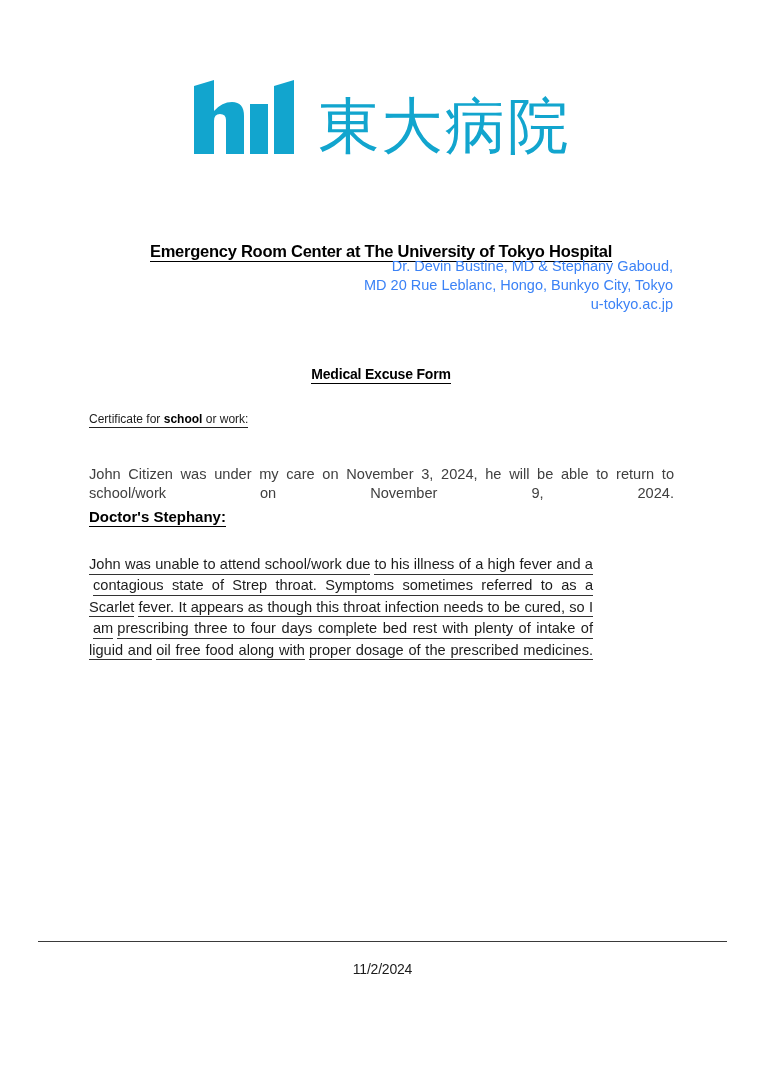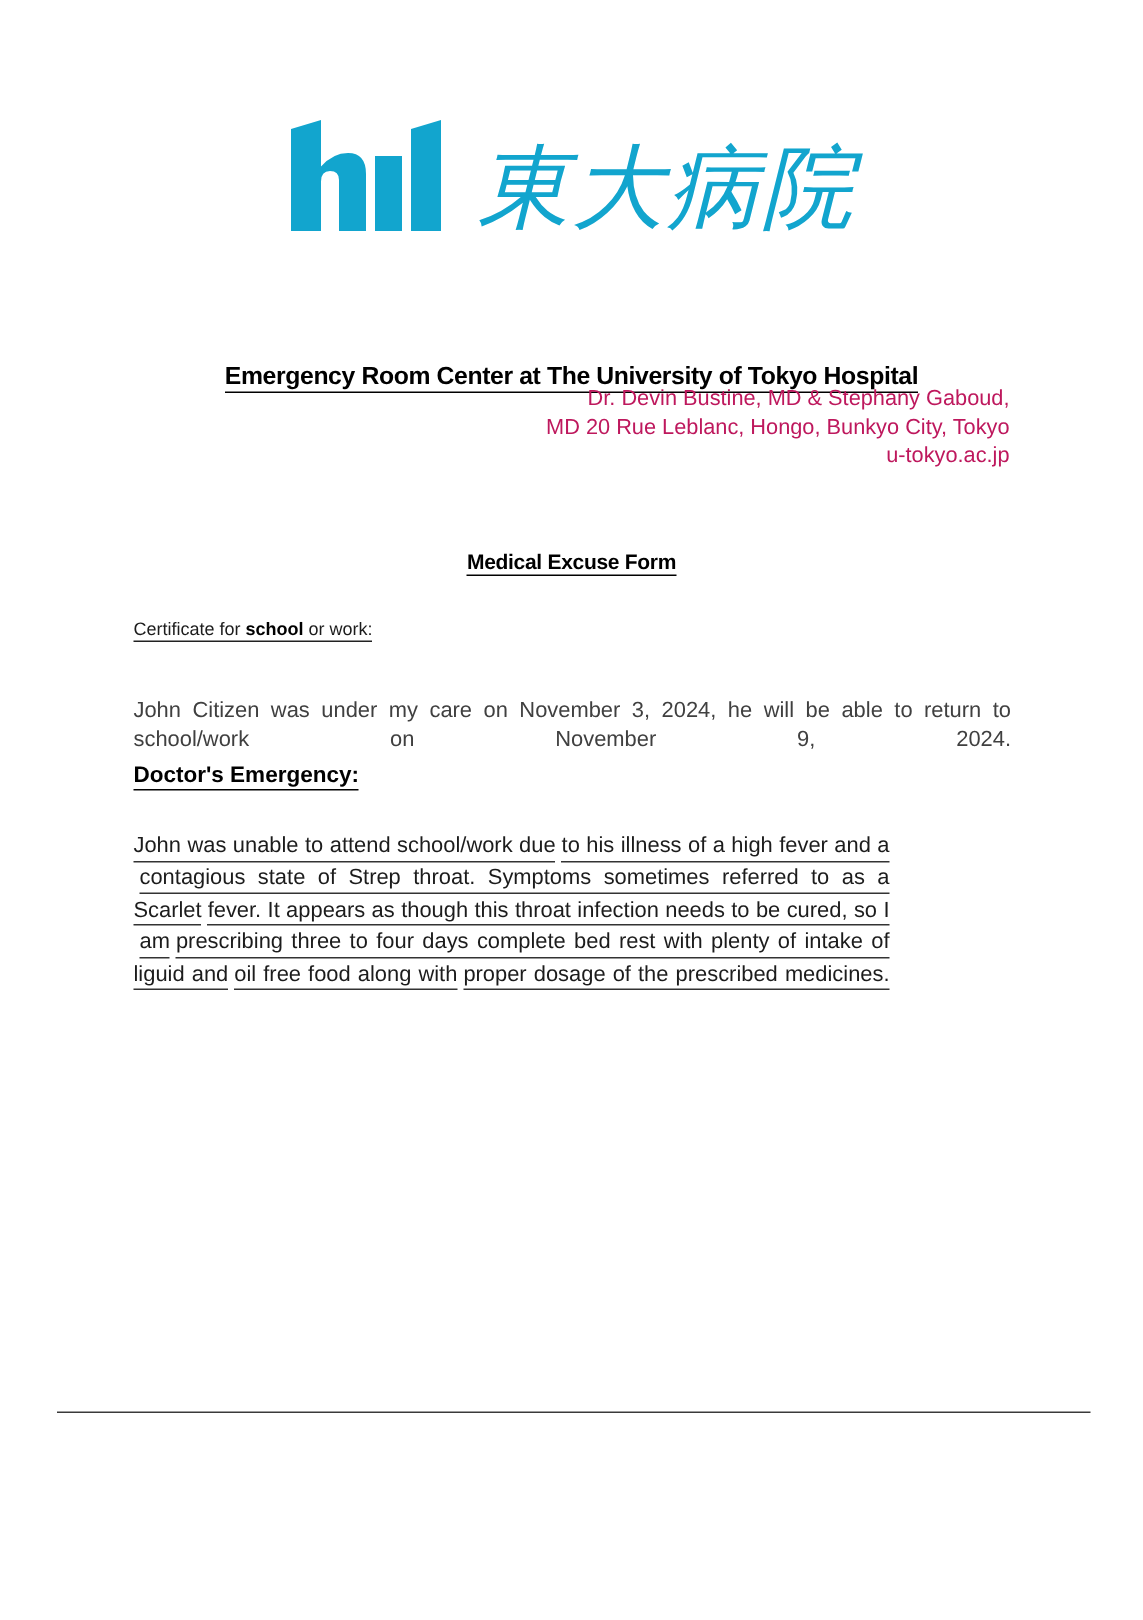--- a/index.html
+++ b/index.html
@@ -30,21 +30,20 @@
     left: 0;
     right: 0;
     top: 78px;
     display: flex;
     justify-content: center;
   }
   .logo-inner {
     display: flex;
     flex-direction: row;
     align-items: center;
-    font-style: italic;
   }
   .logo-row {
     display: flex;
     align-items: flex-end;
     gap: 17px;
   }
   .logo-mark {
     display: block;
     width: 110px;
     height: 78px;
@@ -90,21 +89,21 @@
 
   
   .address {
     position: absolute;
     top: 257px;
     right: 89px;
     width: 430px;
     text-align: right;
     font-size: 14.5px;
     line-height: 1.32;
-    color: #be185d;
+    color: #3b82f6;
   }
 
   
   .form-title {
     position: absolute;
     top: 366px;
     left: 38px;
     right: 38px;
     text-align: center;
     font-size: 14px;
@@ -245,20 +244,21 @@
 
   <div class="form-title">
     <span>Medical Excuse Form</span>
   </div>
 
   <div class="certificate-line"><span class="u">Certificate for </span><span class="u b">school</span><span class="u"> or work:</span></div>
 
   <div class="body-para">John Citizen was under my care on November 3, 2024, he will be able to return to school/work on November 9, 2024.</div>
 
   <div class="comments-label">
-    <span>Doctor's Emergency:</span>
+    <span>Doctor's Stephany:</span>
   </div>
 
   <div class="comments-body"><span class="run">John was unable to attend school/work due</span><span class="gap"></span><span class="run">to his illness of a high fever and a</span><span class="gap"></span><span class="run">contagious state of Strep throat. Symptoms sometimes referred to as a Scarlet</span><span class="gap"></span><span class="run">fever. It appears as though this throat infection needs to be cured, so I</span><span class="gap"></span><span class="run">am</span><span class="gap"></span><span class="run">prescribing three to four days complete bed rest with plenty of intake of liguid and</span><span class="gap"></span><span class="run">oil free food along with</span><span class="gap"></span><span class="run">proper dosage of the prescribed medicines.</span></div>
 
   <div class="footer-rule"></div>
+  <div class="footer-date">11/2/2024</div>
 
 </div>
 
 </body></html>

